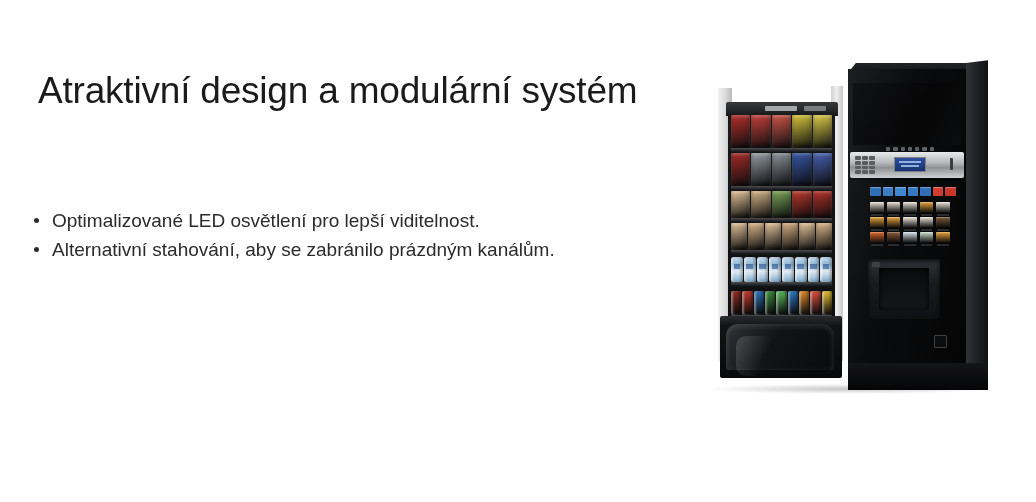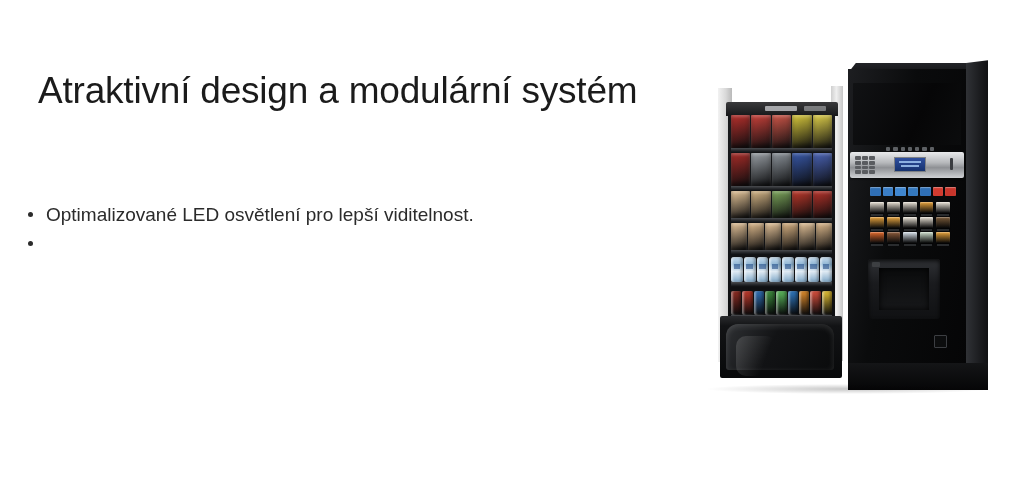--- a/index.html
+++ b/index.html
@@ -47,21 +47,21 @@
     width: 640px;
     font-size: 19px;
     line-height: 29px;
     color: #838383;
   }
   .bullet-list {
     position: absolute;
     left: 0px;
     top: 192px;
     width: 660px;
-    margin: 8px;
+    margin: 14px;
     padding: 0;
     list-style: none;
   }
   .bullet-list li {
     position: relative;
     padding-left: 38px;
     font-size: 19px;
     line-height: 29px;
     color: #2b2b2b;
   }
@@ -469,20 +469,21 @@
     <h1 class="page-title">Atraktivní design a modulární systém</h1>
 
 
     <ul class="bullet-list">
       <li>
         <span class="bullet-dot"></span>
         <span>Optimalizované LED osvětlení pro lepší viditelnost.</span>
       </li>
       <li>
         <span class="bullet-dot"></span>
+        <span>Alternativní stahování, aby se zabránilo prázdným kanálům.</span>
       </li>
     </ul>
 
 
   </div>
 
   <div class="product-photo">
     <div class="photo-stage">
 
       <div class="snack-machine">

